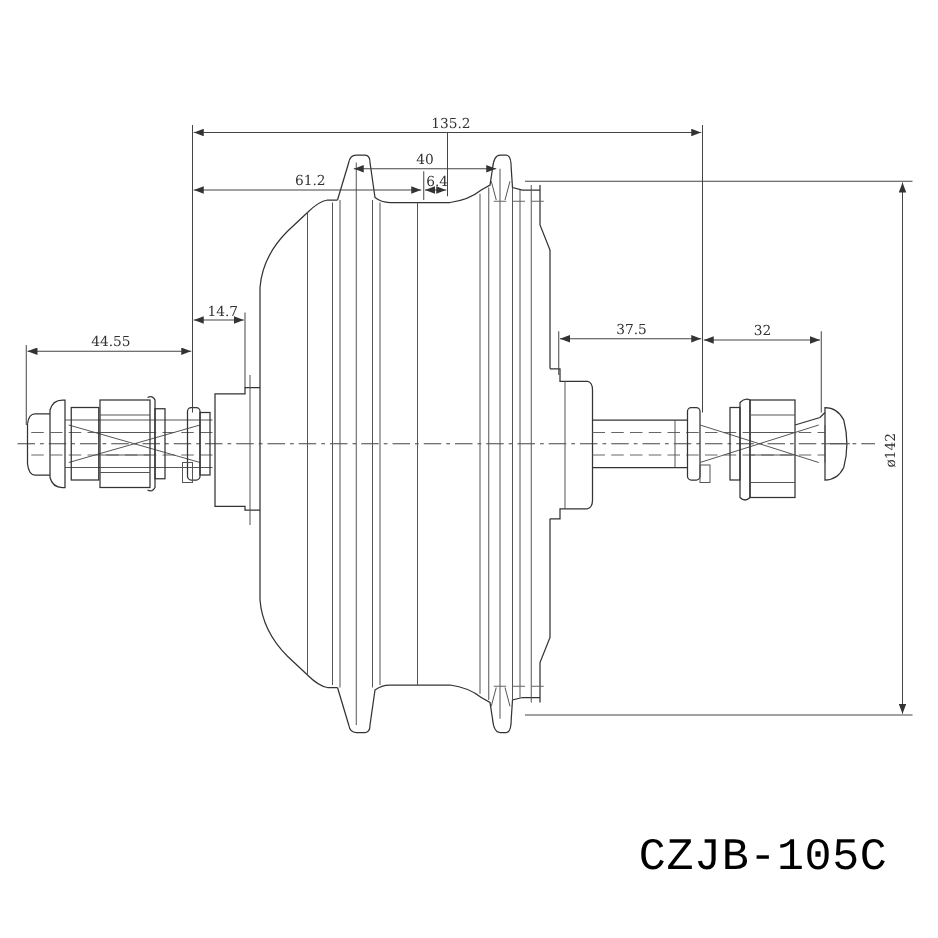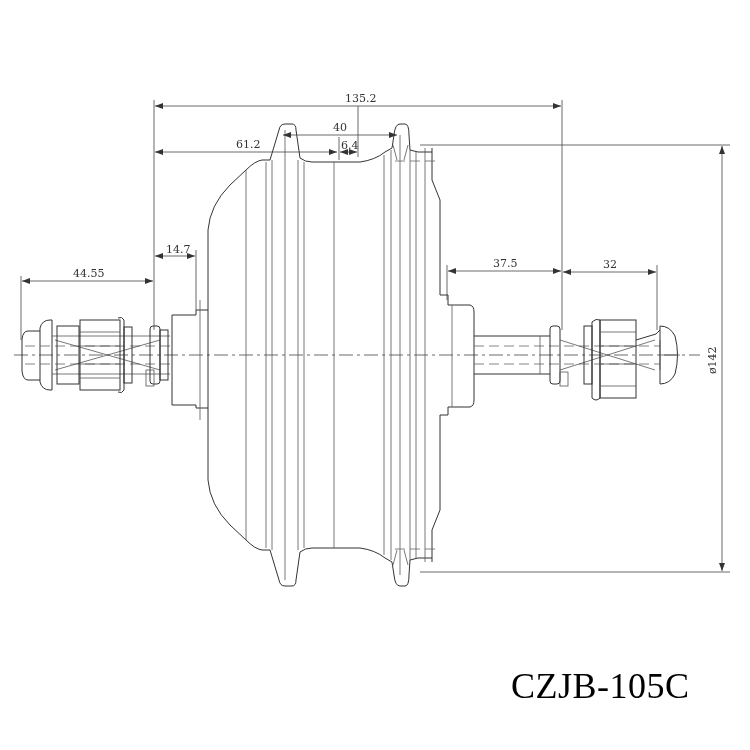--- a/index.html
+++ b/index.html
@@ -4,21 +4,21 @@
 <style>
   html, body { margin:0; padding:0; background:#ffffff; }
   body { width:750px; height:750px; position:relative; overflow:hidden; font-family:"DejaVu Sans", sans-serif; }
   #drawing { position:absolute; left:0; top:0; width:750px; height:750px; }
   .ln { stroke:#333; stroke-width:1; fill:none; }
   .lt { stroke:#555; stroke-width:0.8; fill:none; }
   .dim { stroke:#444; stroke-width:0.8; fill:none; }
   .ctr { stroke:#444; stroke-width:0.8; fill:none; stroke-dasharray:14 4 3 4; }
   .hid { stroke:#666; stroke-width:0.8; fill:none; stroke-dasharray:10 5; }
   .dimtxt { font-family:"DejaVu Serif", serif; font-size:11px; fill:#333; }
-  #model-label { position:absolute; left:511px; top:665px; font-family:Liberation Serif, serif; font-size:36px; color:#000; letter-spacing:0.5px; }
+  #model-label { position:absolute; left:511px; top:665px; font-family:Liberation Mono, monospace; font-size:36px; color:#000; letter-spacing:0.5px; }
 </style>
 </head>
 <body>
 
 <svg id="drawing" viewBox="0 0 750 750" xmlns="http://www.w3.org/2000/svg">
   <defs>
     <marker id="arr" markerWidth="8" markerHeight="6" refX="8" refY="3" orient="auto-start-reverse" markerUnits="userSpaceOnUse">
       <path d="M0,0 L8,3 L0,6 Z" fill="#333"></path>
     </marker>
   </defs>

